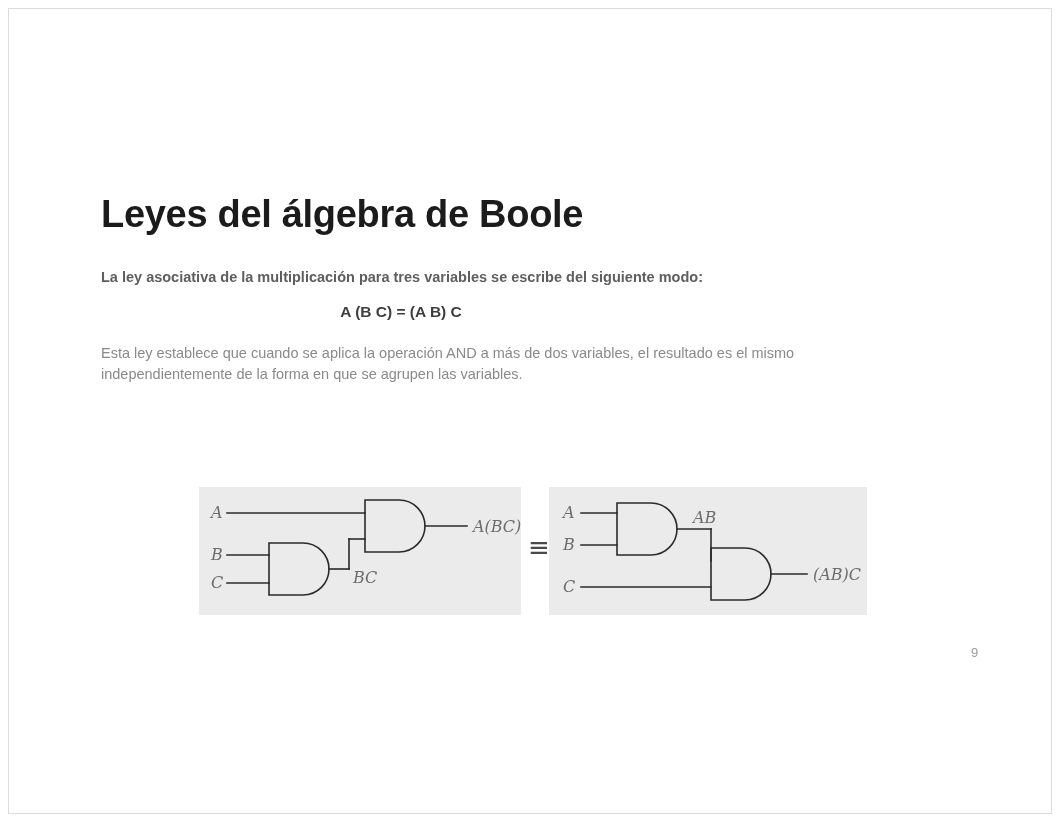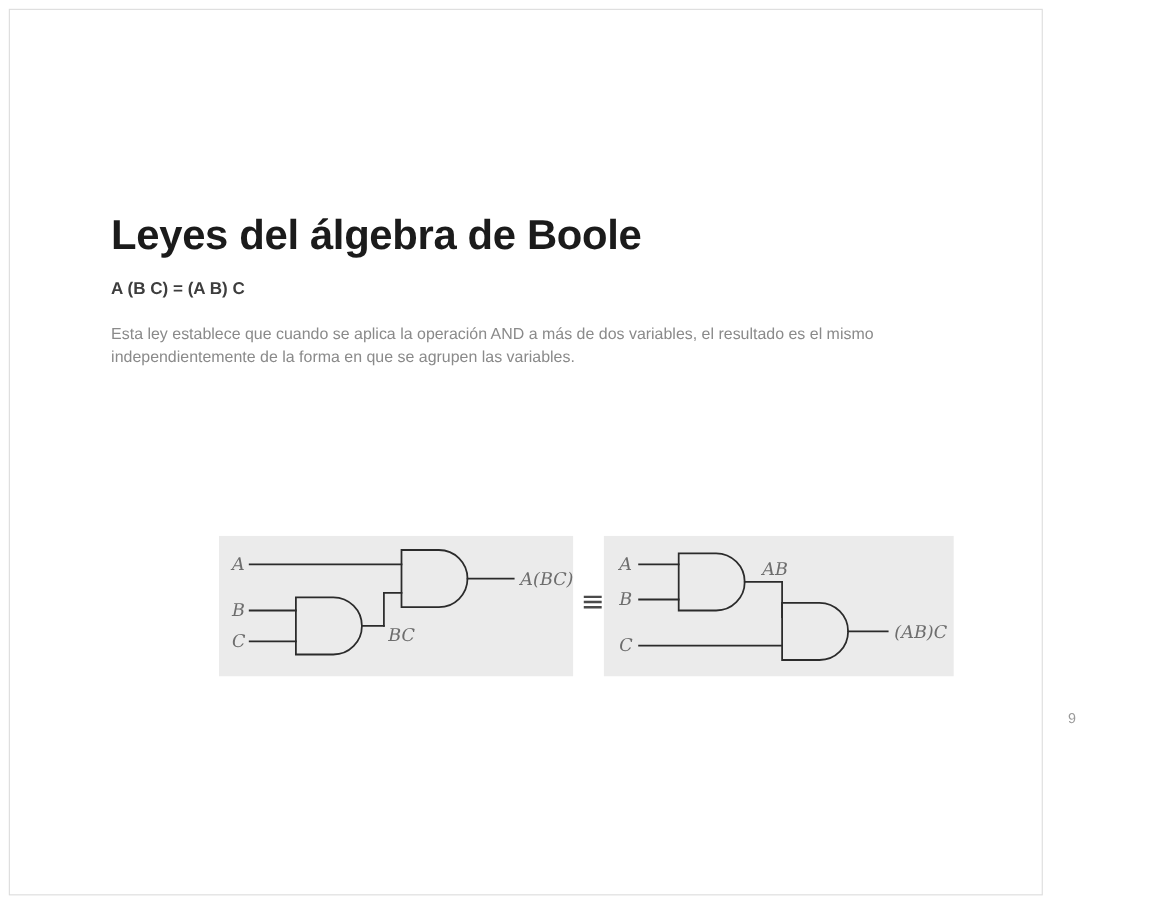--- a/index.html
+++ b/index.html
@@ -10,21 +10,21 @@
   body {
     width: 1062px;
     height: 822px;
     font-family: "Liberation Sans", sans-serif;
     overflow: hidden;
   }
   .slide {
     position: absolute;
     left: 8px;
     top: 8px;
-    width: 940px;
+    width: 1044px;
     height: 806px;
     background: #ffffff;
     border: 1px solid #dcdcdc;
     box-sizing: border-box;
   }
   .content {
     position: absolute;
     left: 92px;
     top: 185px;
     width: 880px;
@@ -44,20 +44,21 @@
     color: #6f6f6f;
   }
   .statement {
     margin-top: 33px;
     font-size: 14.5px;
     font-weight: bold;
     color: #5e5e5e;
   }
   .equation {
     margin-top: 18px;
+    text-align: center;
     font-size: 15.5px;
     font-weight: bold;
     color: #3d3d3d;
     padding-right: 280px;
   }
   .paragraph {
     margin-top: 22px;
     font-size: 14.5px;
     color: #8a8a8a;
     line-height: 1.45;
@@ -87,20 +88,21 @@
     color: #9a9a9a;
   }
 </style>
 </head>
 <body>
 
 <div class="slide">
 
   <div class="content">
     <h1 class="title">Leyes del álgebra de Boole</h1>
+    <div class="statement">La ley asociativa de la multiplicación para tres variables se escribe del siguiente modo:</div>
     <div class="equation">A (B C) = (A B) C</div>
     <div class="paragraph">Esta ley establece que cuando se aplica la operación AND a más de dos variables, el resultado es el mismo independientemente de la forma en que se agrupen las variables.</div>
   </div>
 
   <div class="figure">
     <svg width="680" height="128" viewBox="0 0 680 128" xmlns="http://www.w3.org/2000/svg">
 
       <rect x="0" y="0" width="322" height="128" fill="#ebebeb"></rect>
 
       <rect x="350" y="0" width="318" height="128" fill="#ebebeb"></rect>

